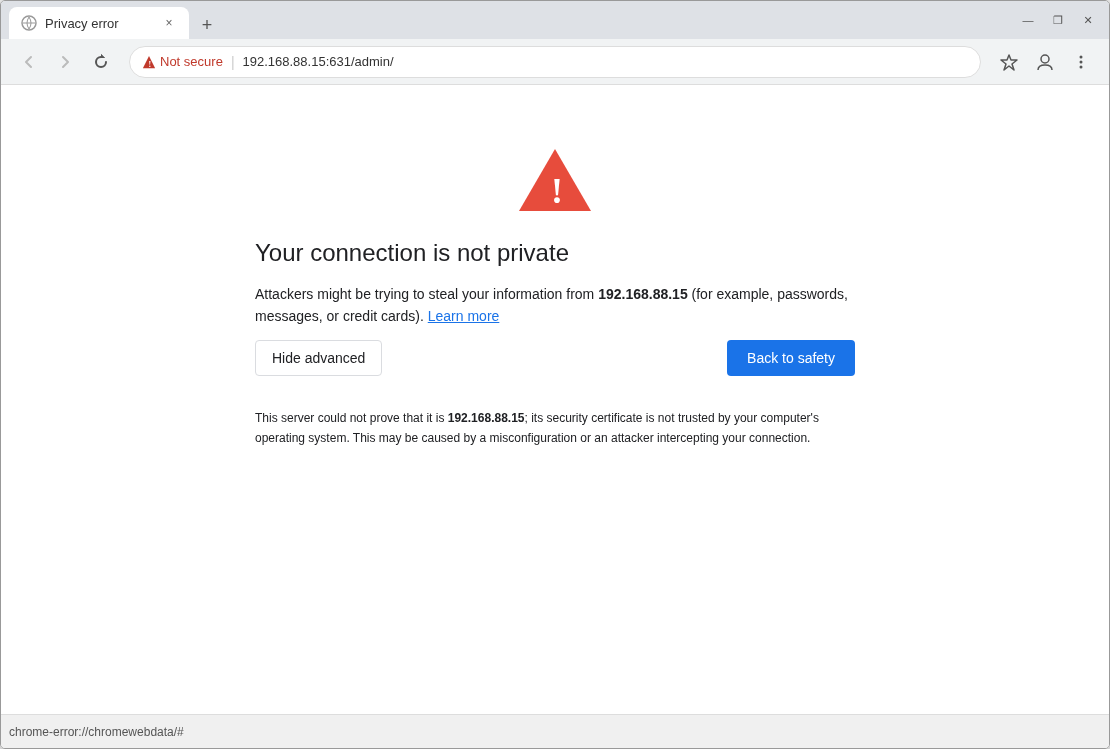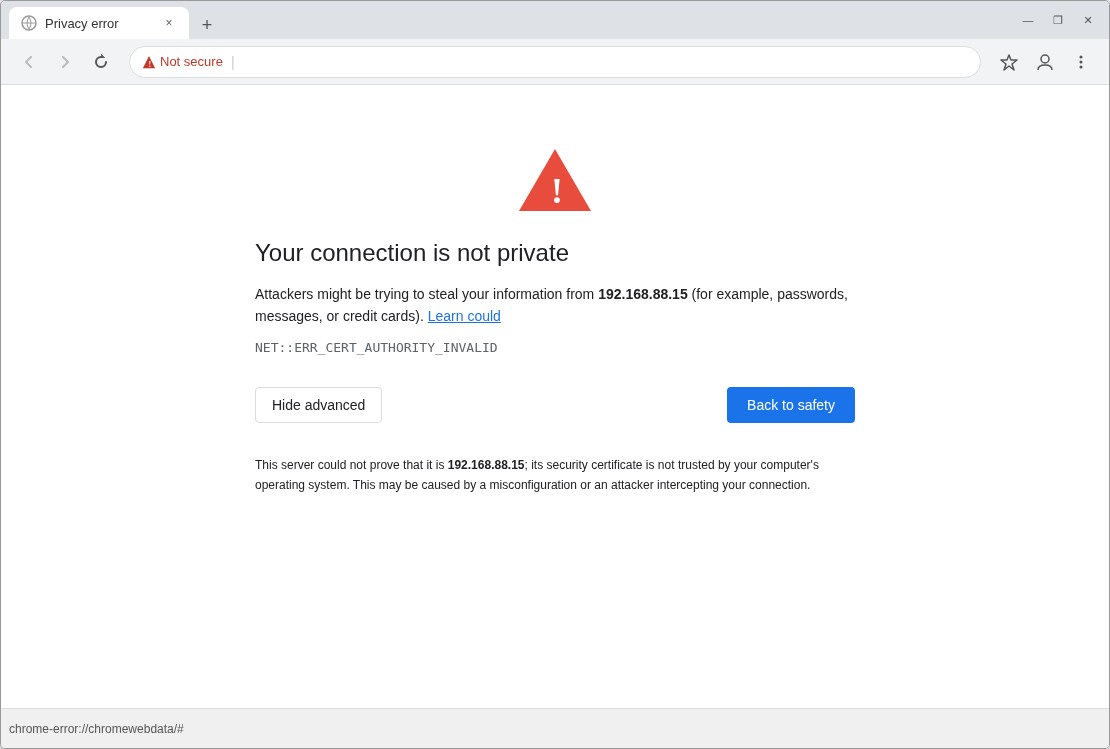--- a/index.html
+++ b/index.html
@@ -42,21 +42,21 @@
     .learn-more { color: #1a73e8; text-decoration: underline; cursor: pointer; }
     .error-code { font-size: 13px; color: #5f6368; margin-bottom: 32px; font-family: monospace; }
     .action-buttons { display: flex; justify-content: space-between; margin-bottom: 32px; }
     .btn-hide-advanced { border: 1px solid #dadce0; background: #fff; color: #202124; font-size: 14px; padding: 8px 16px; border-radius: 4px; cursor: pointer; }
     .btn-back-safety { background: #1a73e8; color: #fff; font-size: 14px; padding: 10px 20px; border-radius: 4px; cursor: pointer; border: none; font-weight: 400; }
     .advanced-text { font-size: 12px; color: #202124; line-height: 1.7; margin-bottom: 16px; }
     .advanced-text b { font-weight: 700; }
     .proceed-link { font-size: 14px; color: #1a73e8; text-decoration: underline; cursor: pointer; }
 
     
-    .status-bar { background: #f0f0f0; height: 40px; display: flex; align-items: center; padding: 0 8px; border-top: 1px solid #ddd; }
+    .status-bar { background: #f0f0f0; height: 34px; display: flex; align-items: center; padding: 0 8px; border-top: 1px solid #ddd; }
     .status-text { font-size: 12px; color: #555; }
   </style>
 </head>
 <body>
 
 <div class="browser-frame">
 
   <div class="title-bar">
     <div class="tab-area">
       <div class="tab">
@@ -100,20 +100,21 @@
     </div>
     <div class="address-bar">
       <div class="not-secure">
         <svg class="not-secure-icon" viewBox="0 0 16 16" xmlns="http://www.w3.org/2000/svg">
           <polygon points="8,1 15,15 1,15" fill="#c0392b"></polygon>
           <text x="7.5" y="13.5" font-size="9" fill="white" font-weight="bold" font-family="serif">!</text>
         </svg>
         <span>Not secure</span>
       </div>
       <span class="separator">|</span>
+      <span class="url-text">192.168.88.15:631/admin/</span>
     </div>
     <div class="toolbar-right">
       <div class="toolbar-icon-btn">
         <svg width="18" height="18" viewBox="0 0 18 18">
             <polygon points="9,2 11,7 17,7 12,11 14,17 9,13 4,17 6,11 1,7 7,7" fill="none" stroke="#555" stroke-width="1.5" stroke-linejoin="round"></polygon>
           </svg>
       </div>
       <div class="toolbar-icon-btn">
         <svg width="18" height="18" viewBox="0 0 18 18">
             <circle cx="9" cy="6" r="4" fill="none" stroke="#555" stroke-width="1.5"></circle>
@@ -141,25 +142,24 @@
             <text x="36" y="58" font-size="36" fill="white" font-weight="bold" font-family="serif">!</text>
           </svg>
         </div>
       </div>
 
       
       <h1 class="error-title">Your connection is not private</h1>
 
       
       <p class="error-description">
-        <span>Attackers might be trying to steal your information from </span><b>192.168.88.15</b><span> (for example, passwords, messages, or credit cards). </span><a class="learn-more">Learn could</a>
+        <span>Attackers might be trying to steal your information from </span><b>192.168.88.15</b><span> (for example, passwords, messages, or credit cards). </span><a class="learn-more">Learn more</a>
       </p>
 
       
-      <p class="error-code">NET::ERR_CERT_AUTHORITY_INVALID</p>
 
       
       <div class="action-buttons">
         <button class="btn-hide-advanced">Hide advanced</button>
         <button class="btn-back-safety">Back to safety</button>
       </div>
 
       
       <p class="advanced-text">
         <span>This server could not prove that it is </span><b>192.168.88.15</b><span>; its security certificate is not trusted by your computer's operating system. This may be caused by a misconfiguration or an attacker intercepting your connection.</span>

